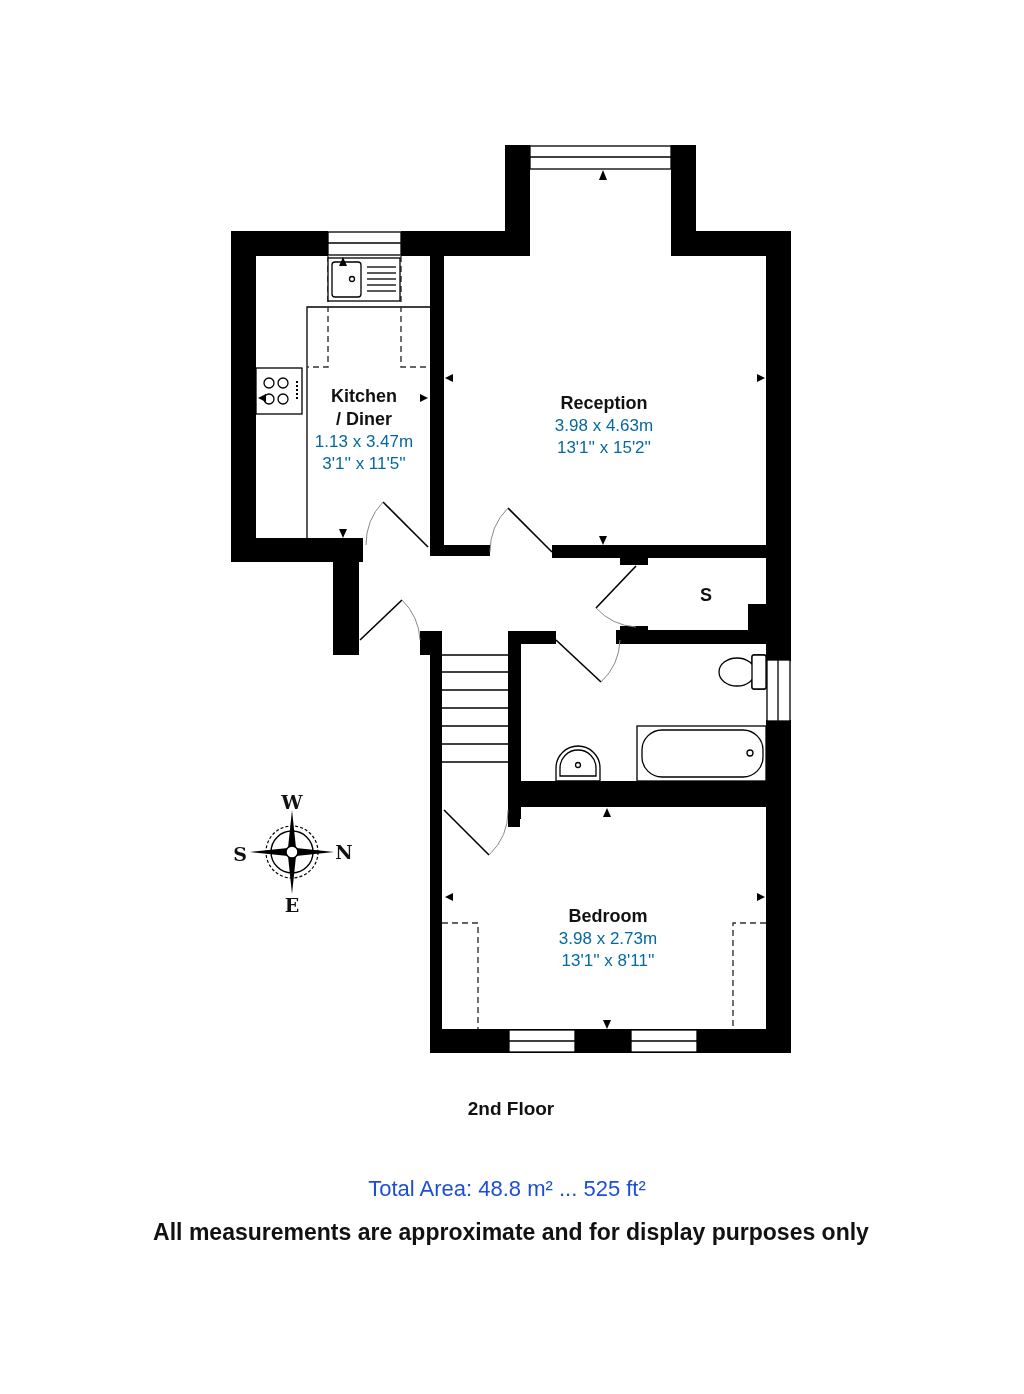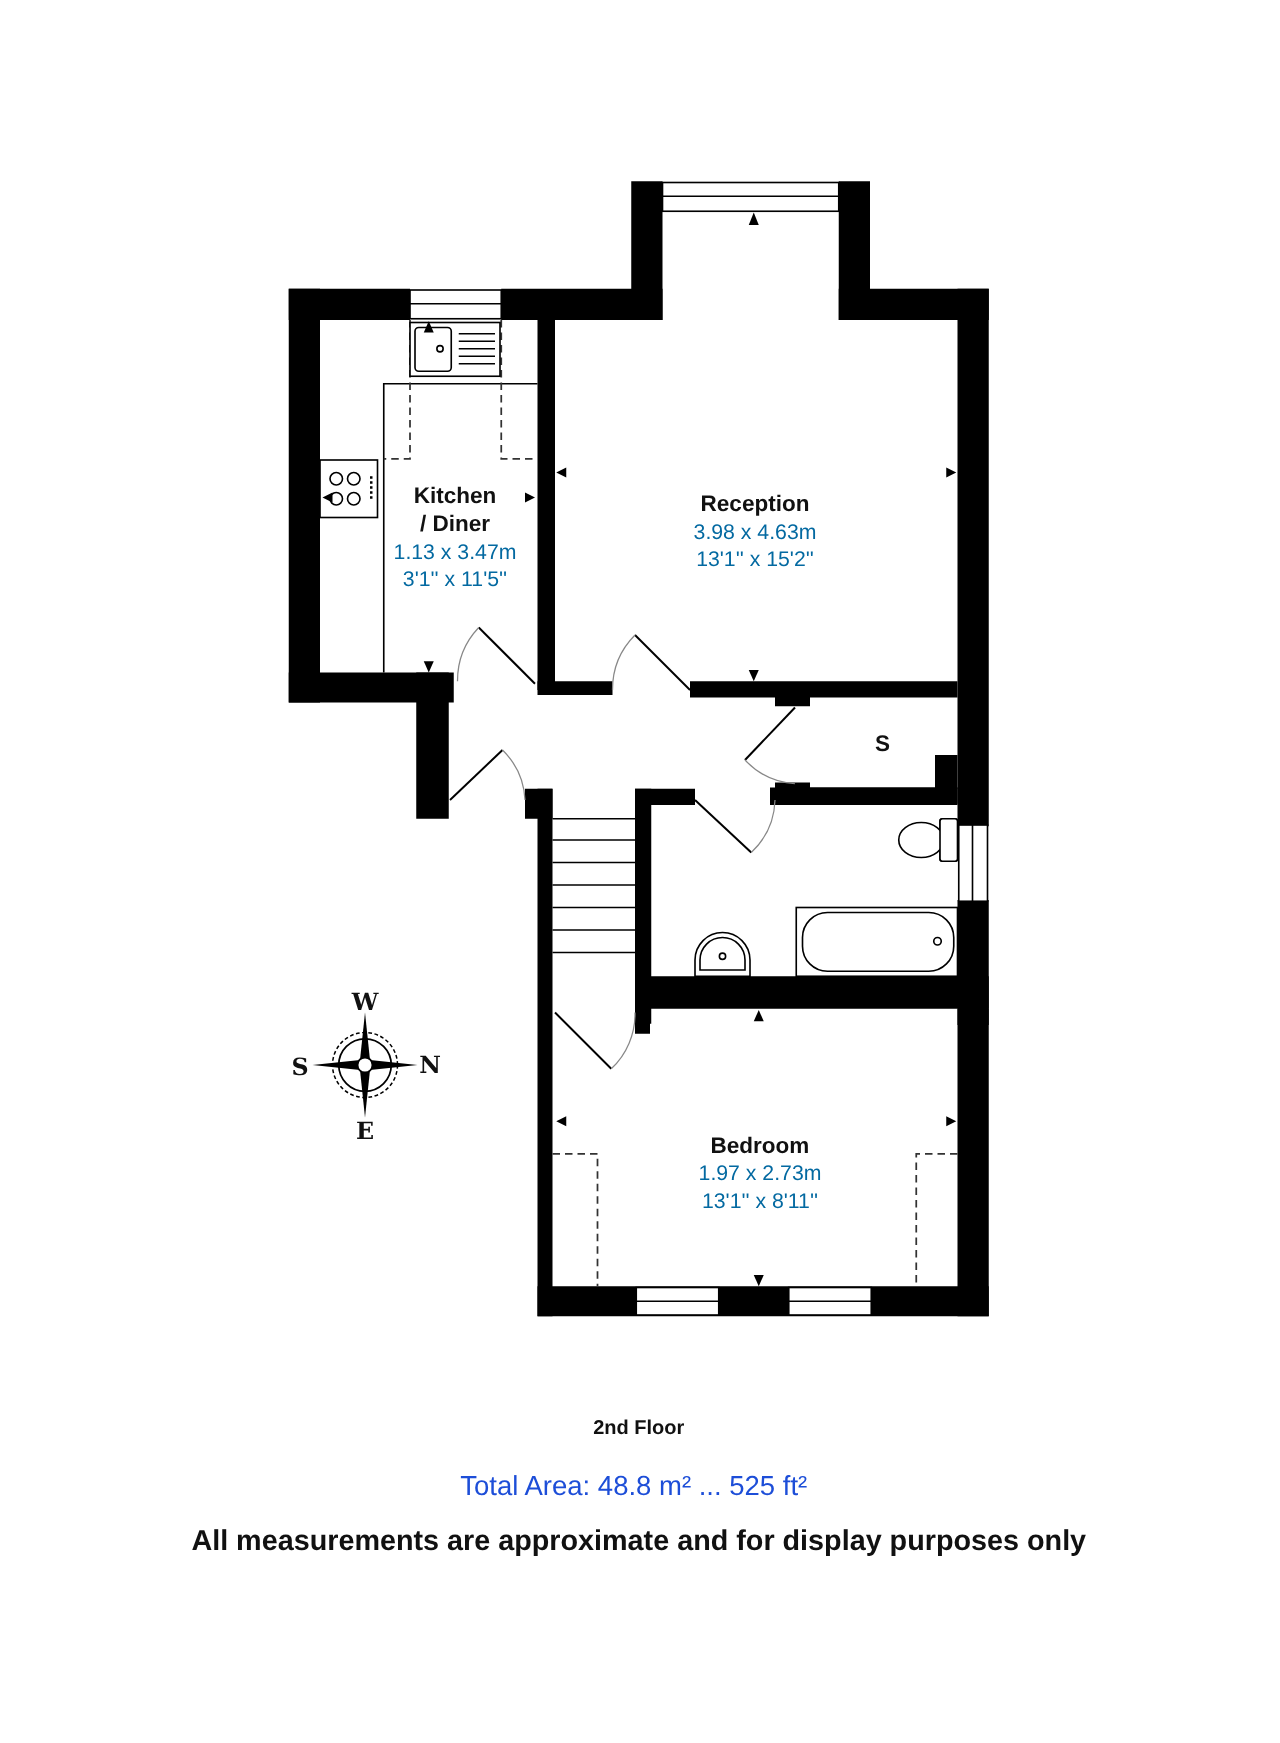--- a/index.html
+++ b/index.html
@@ -9,21 +9,21 @@
   .thin { stroke:#000; stroke-width:1.3; fill:none; }
   .thin-w { stroke:#000; stroke-width:1.3; fill:#fff; }
   .dash { stroke:#333; stroke-width:1.4; fill:none; stroke-dasharray:6 4; }
   .arc { stroke:#888; stroke-width:1; fill:none; }
   .door { stroke:#000; stroke-width:1.6; fill:none; }
   .arrow { fill:#000; }
   .lbl { position:absolute; text-align:center; transform:translateX(-50%); white-space:nowrap; }
   .room-name { font-weight:bold; font-size:18px; line-height:23px; }
   .room-dim { font-size:17px; line-height:22px; color:#0369a1; }
   .compass-l { position:absolute; font-family:"DejaVu Serif", serif; font-weight:bold; font-size:19px; transform:translate(-50%,-50%); }
-  .floor-name { position:absolute; left:511px; top:1098px; transform:translateX(-50%); font-weight:bold; font-size:16px;margin-top:36px; }
+  .floor-name { position:absolute; left:511px; top:1098px; transform:translateX(-50%); font-weight:bold; font-size:19px; }
   .total { position:absolute; left:507px; top:1176px; transform:translateX(-50%); font-size:22px; color:#1d4ed8; white-space:nowrap; }
   .disclaimer { position:absolute; left:511px; top:1207px; transform:translateX(-50%); font-weight:bold; font-size:23px; white-space:nowrap;margin-top:12px; }
 </style>
 </head>
 <body>
 
 <svg id="plan" viewBox="0 0 1024 1394" xmlns="http://www.w3.org/2000/svg">
 
   <g>
     <rect class="wall" x="231" y="231" width="97" height="25"></rect>
@@ -194,21 +194,21 @@
   <div class="room-dim">1.13 x 3.47m</div>
   <div class="room-dim">3'1'' x 11'5''</div>
 </div>
 <div class="lbl" style="left:604px;top:348px;margin-top:44px;">
   <div class="room-name">Reception</div>
   <div class="room-dim">3.98 x 4.63m</div>
   <div class="room-dim">13'1'' x 15'2''</div>
 </div>
 <div class="lbl" style="left:608px;top:905px;">
   <div class="room-name">Bedroom</div>
-  <div class="room-dim">1.97 x 2.73m</div>
+  <div class="room-dim">3.98 x 2.73m</div>
   <div class="room-dim">13'1'' x 8'11''</div>
 </div>
 <div class="lbl" style="left:706px;top:584px;">
   <div class="room-name">S</div>
 </div>
 
 <div class="compass-l" style="left:292px;top:802px;">W</div>
 <div class="compass-l" style="left:240px;top:854px;">S</div>
 <div class="compass-l" style="left:344px;top:852px;">N</div>
 <div class="compass-l" style="left:292px;top:905px;">E</div>

